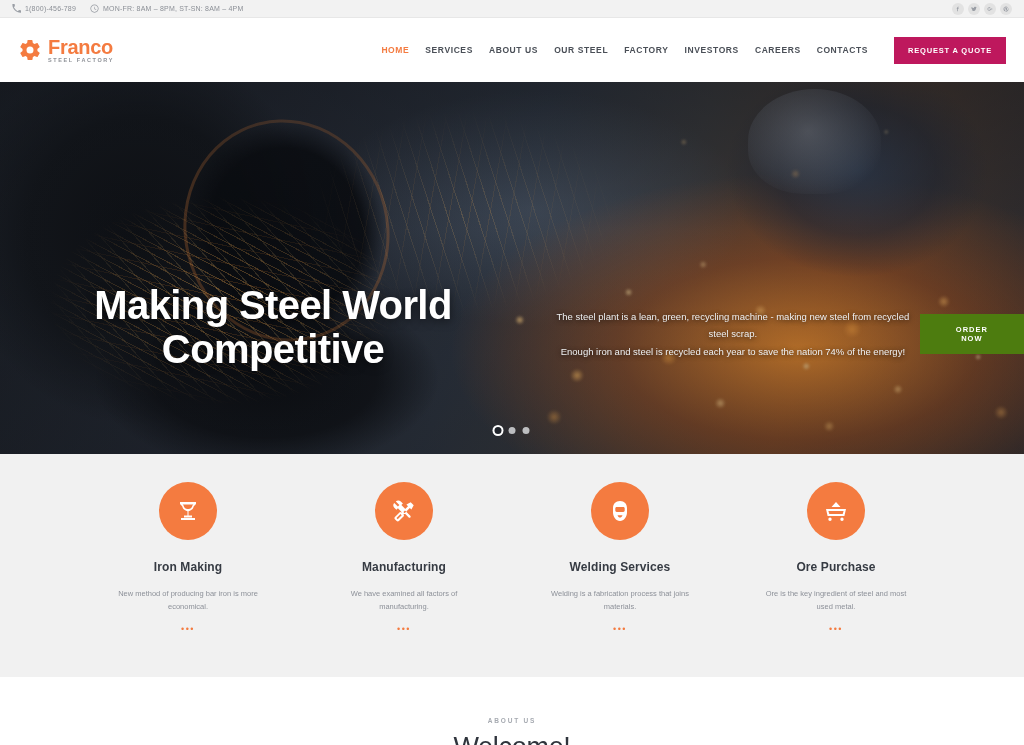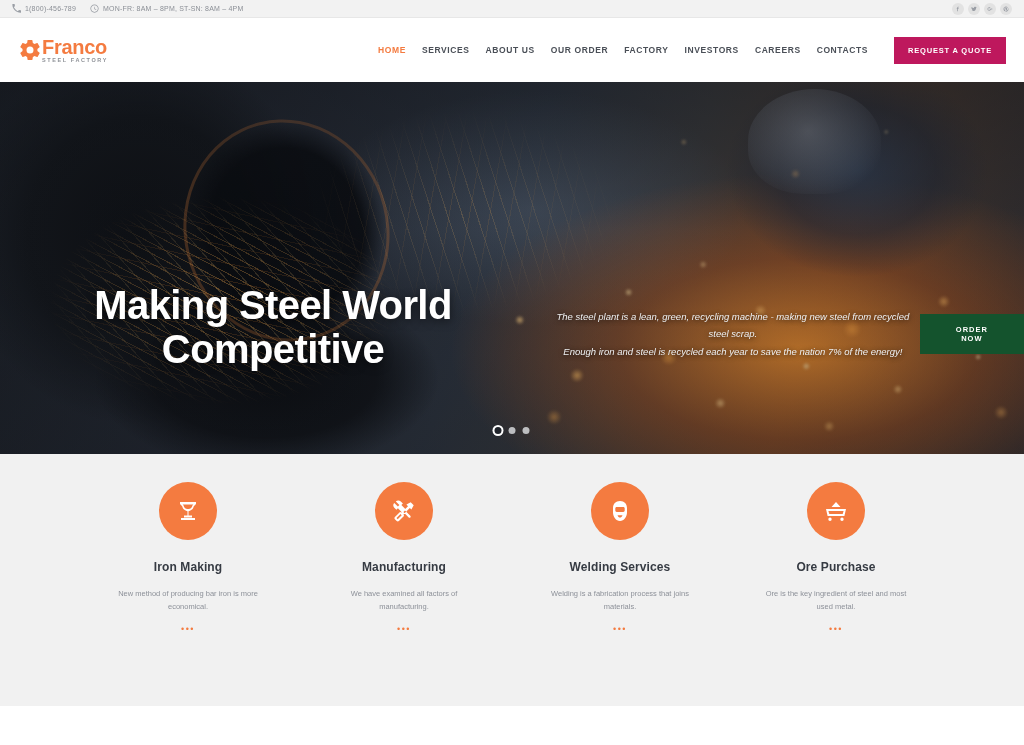--- a/index.html
+++ b/index.html
@@ -40,21 +40,21 @@
   .soc svg { width: 6px; height: 6px; display: block; fill: currentColor; }
 
   
   .header {
     height: 64px;
     background: #ffffff;
     display: flex;
     align-items: center;
     padding: 0 18px;
   }
-  .logo { display: flex; align-items: center; cursor: pointer; }
+  .logo { display: flex; align-items: center; gap: 6px; cursor: pointer; }
   .logo-mark { width: 24px; height: 24px; color: #f47b40; flex: 0 0 24px; }
   .logo-mark svg { width: 24px; height: 24px; display: block; fill: currentColor; }
   .logo-text { line-height: 1; }
   .logo-title {
     font-size: 20px; font-weight: bold; color: #f47b40;
     letter-spacing: -.3px; display: block;
   }
   .logo-sub {
     font-size: 5.5px; font-weight: bold; color: #8e9197;
     letter-spacing: 1.6px; display: block; margin-top: 1px;
@@ -199,25 +199,24 @@
     text-shadow: 0 2px 10px rgba(0,0,0,.55);
     line-height: 1.1;
   }
   .hero-sub {
     margin-top: 14px;
     font-size: 9.5px;
     color: #eef0f2;
     line-height: 1.85;
     text-shadow: 0 1px 5px rgba(0,0,0,.7);
     max-width: 470px;
-    font-style: italic;
   }
   .order-btn {
     margin-top: 14px;
-    background: #14532d;
+    background: #4d7c0f;
     color: #ffffff;
     font-size: 7.5px;
     font-weight: bold;
     letter-spacing: 1px;
     padding: 11px 26px;
     border: none;
     cursor: pointer;
     font-family: "Liberation Sans", sans-serif;
   }
   .hero-dots {
@@ -232,21 +231,21 @@
     cursor: pointer;
   }
   .hdot.active {
     background: #20242b;
     box-shadow: 0 0 0 2px #ffffff;
   }
 
   
   .services {
     background: #f1f1f1;
-    height: 252px;
+    height: 223px;
     display: flex;
     justify-content: center;
     gap: 16px;
     padding: 28px 40px 0;
   }
   .svc {
     width: 160px;
     margin: 0 20px;
     display: flex; flex-direction: column; align-items: center;
     text-align: center;
@@ -363,21 +362,21 @@
     <span class="logo-text">
       <span class="logo-title">Franco</span>
       <span class="logo-sub">STEEL FACTORY</span>
     </span>
   </div>
 
   <nav class="nav">
     <span class="nav-item active">HOME</span>
     <span class="nav-item">SERVICES</span>
     <span class="nav-item">ABOUT US</span>
-    <span class="nav-item">OUR ORDER</span>
+    <span class="nav-item">OUR STEEL</span>
     <span class="nav-item">FACTORY</span>
     <span class="nav-item">INVESTORS</span>
     <span class="nav-item">CAREERS</span>
     <span class="nav-item">CONTACTS</span>
   </nav>
 
   <button class="quote-btn">REQUEST A QUOTE</button>
 </div>
 
 <div class="hero">
@@ -394,21 +393,21 @@
       <div class="bokeh-top"></div>
       <div class="bokeh"></div>
     </div>
     <div class="hero-shade"></div>
   </div>
 
   <div class="hero-content">
     <h1 class="hero-title">Making Steel World Competitive</h1>
     <p class="hero-sub">
       <span>The steel plant is a lean, green, recycling machine - making new steel from recycled steel scrap.</span><br>
-      <span>Enough iron and steel is recycled each year to save the nation 7% of the energy!</span>
+      <span>Enough iron and steel is recycled each year to save the nation 74% of the energy!</span>
     </p>
     <button class="order-btn">ORDER NOW</button>
   </div>
 
   <div class="hero-dots">
     <span class="hdot active"></span>
     <span class="hdot"></span>
     <span class="hdot"></span>
   </div>
 </div>

